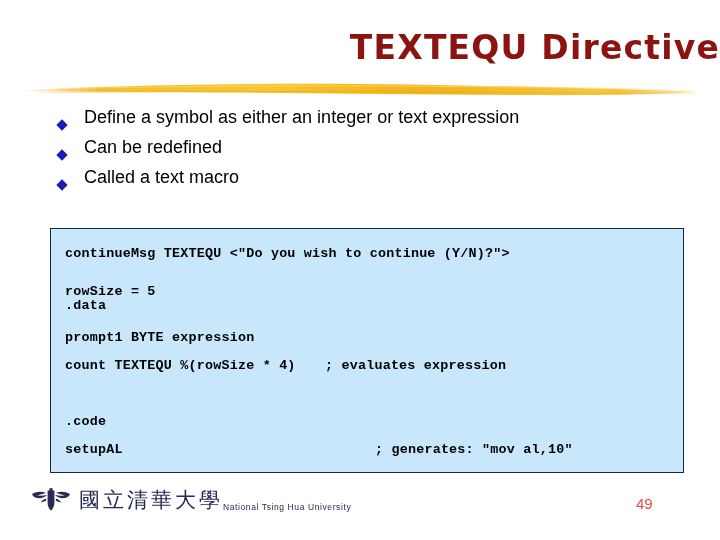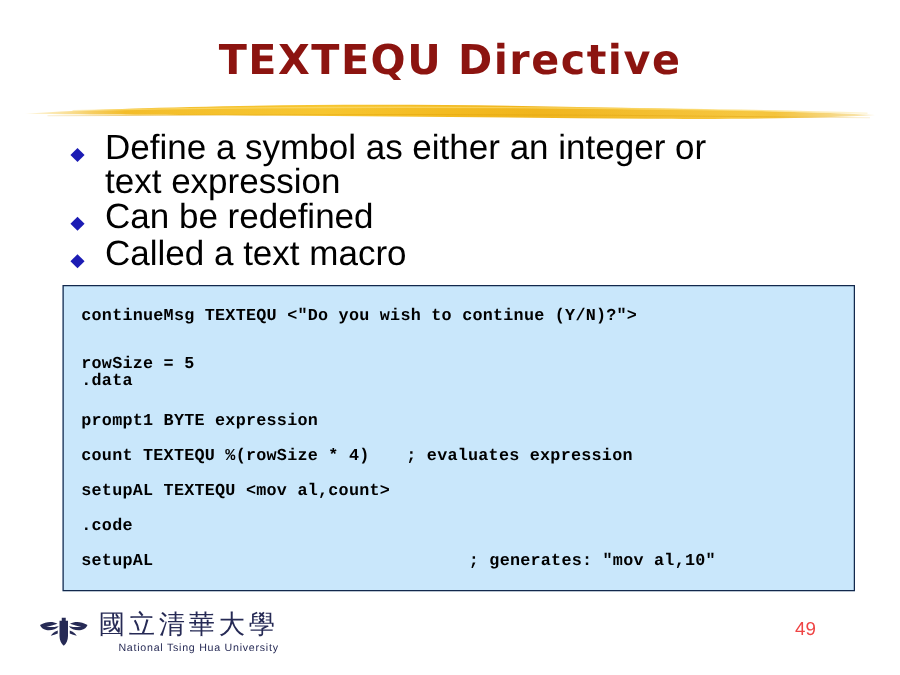--- a/index.html
+++ b/index.html
@@ -14,21 +14,21 @@
     overflow: hidden;
     font-family: "Liberation Sans", sans-serif;
   }
 
   
   #slide-title {
     position: absolute;
     top: 28px;
     left: 0;
     width: 720px;
-    text-align: center;
+    text-align: right;
     font-family: "DejaVu Sans", sans-serif;
     font-size: 33px;
     font-weight: bold;
     color: #8c1410;
     letter-spacing: 1.2px;
     white-space: pre;
   }
 
   
   #title-underline {
@@ -61,21 +61,21 @@
   .diamond {
     display: inline-block;
     width: 8px;
     height: 8px;
     background: #1c1cb4;
     transform: rotate(45deg);
   }
   .bullet-text {
     flex: 1 1 auto;
     font-family: "Liberation Sans", sans-serif;
-    font-size: 28px;
+    font-size: 18px;
     line-height: 27px;
     color: #000000;
     max-width: 520px;
   }
 
   
   #code-box {
     position: absolute;
     left: 50px;
     top: 228px;
@@ -114,38 +114,38 @@
     top: 487px;
     display: flex;
     align-items: center;
   }
   #logo-emblem {
     flex: 0 0 auto;
     margin-right: 7px;
   }
   #logo-text-stack {
     display: flex;
-    flex-direction: column;
-    align-items: flex-end;
+    flex-direction: row;
+    align-items: flex-start;
   }
   #logo-cn {
     font-family: "DejaVu Sans", sans-serif;
     font-size: 21px;
     color: #262a55;
     letter-spacing: 3px;
     line-height: 24px;
     white-space: pre;
   }
   #logo-en {
     font-family: "Liberation Sans", sans-serif;
     font-size: 8.5px;
     color: #262a55;
     letter-spacing: 0.6px;
     line-height: 11px;
-    margin-top: 2px;
+    margin-top: 14px;
     white-space: pre;
   }
 
   
   #page-number {
     position: absolute;
     left: 636px;
     top: 495px;
     font-family: "Liberation Sans", sans-serif;
     font-size: 15px;
@@ -208,21 +208,20 @@
 
 </div>
 
 <div id="code-box">
   <div class="code-line" style="top:17px">continueMsg TEXTEQU &lt;"Do you wish to continue (Y/N)?"&gt;</div>
   <div class="code-line" style="top:55px">rowSize = 5</div>
   <div class="code-line" style="top:69px">.data</div>
   <div class="code-line" style="top:101px">prompt1 BYTE expression</div>
   <div class="code-line" style="top:129px">count TEXTEQU %(rowSize * 4)</div>
   <div class="code-comment" style="top:129px; left:274px">; evaluates expression</div>
-  <div class="code-line" style="top:157px">setupAL TEXTEQU &lt;mov al,count&gt;</div>
   <div class="code-line" style="top:185px">.code</div>
   <div class="code-line" style="top:213px">setupAL</div>
   <div class="code-comment" style="top:213px; left:324px">; generates: "mov al,10"</div>
 </div>
 
 <div id="footer-logo">
   <svg id="logo-emblem" width="42" height="26" viewBox="0 0 42 26">
     <g fill="#262a55">
       <path d="M2,7 C7,4.2 12,4 16,6 C13,7 10,7.6 7,8.6 C11,8.8 14,8.6 17,8 C15,10.4 11,11.6 7,11 C4.4,10.6 2.8,9 2,7 Z"></path>
       <path d="M40,7 C35,4.2 30,4 26,6 C29,7 32,7.6 35,8.6 C31,8.8 28,8.6 25,8 C27,10.4 31,11.6 35,11 C37.6,10.6 39.2,9 40,7 Z"></path>

